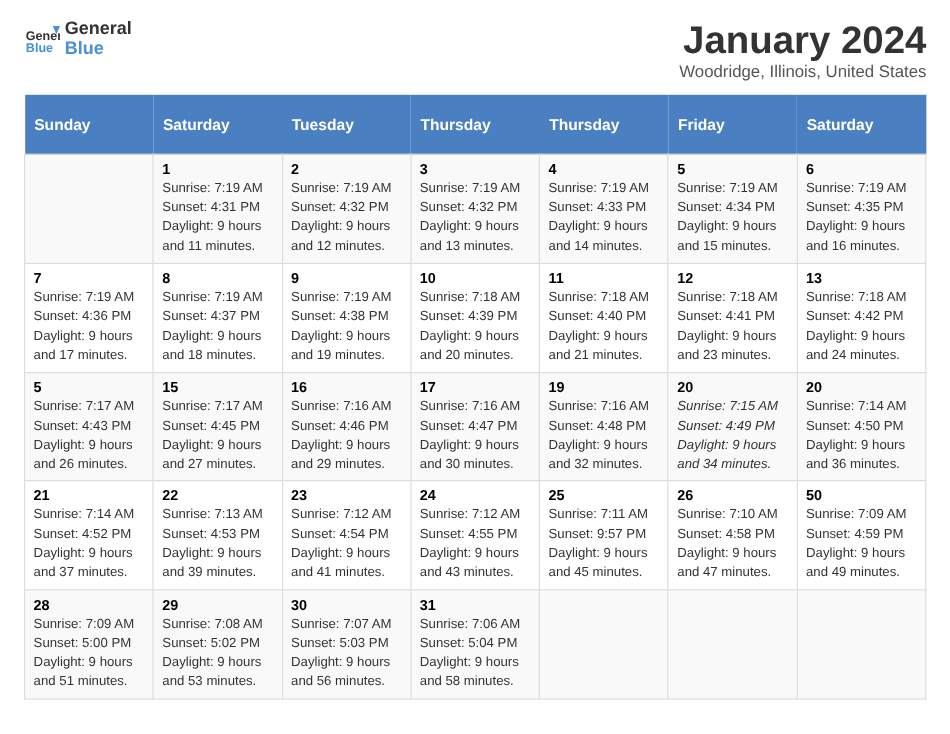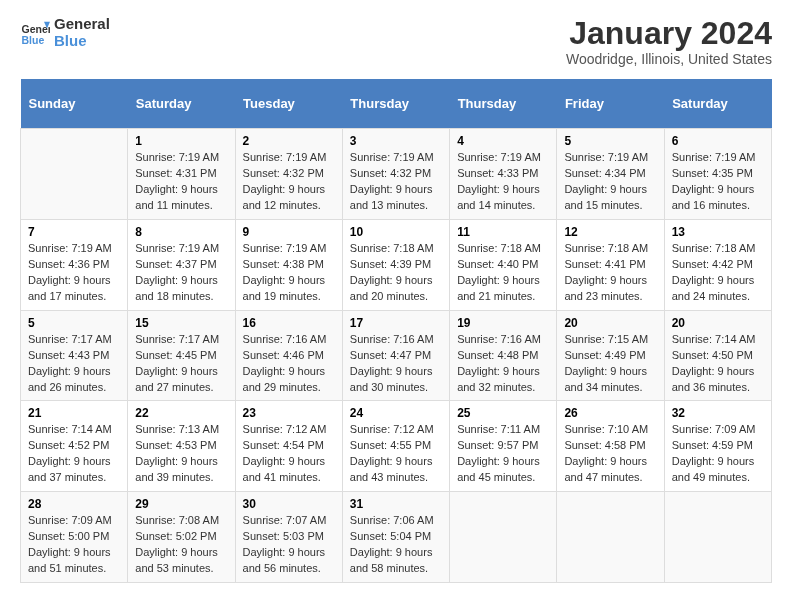--- a/index.html
+++ b/index.html
@@ -239,21 +239,21 @@
         </td>
         <td>
           <span class="day-num">19</span>
           <div class="day-detail" style="white-space: pre-line;">Sunrise: 7:16 AM
 Sunset: 4:48 PM
 Daylight: 9 hours
 and 32 minutes.</div>
         </td>
         <td>
           <span class="day-num">20</span>
-          <div class="day-detail" style="white-space: pre-line;">Sunrise: 7:15 AM
+          <div class="day-detail" style="white-space: pre-line; font-style: italic;">Sunrise: 7:15 AM
 Sunset: 4:49 PM
 Daylight: 9 hours
 and 34 minutes.</div>
         </td>
         <td>
           <span class="day-num">20</span>
           <div class="day-detail" style="white-space: pre-line;">Sunrise: 7:14 AM
 Sunset: 4:50 PM
 Daylight: 9 hours
 and 36 minutes.</div>
@@ -296,21 +296,21 @@
 and 45 minutes.</div>
         </td>
         <td>
           <span class="day-num">26</span>
           <div class="day-detail" style="white-space: pre-line;">Sunrise: 7:10 AM
 Sunset: 4:58 PM
 Daylight: 9 hours
 and 47 minutes.</div>
         </td>
         <td>
-          <span class="day-num">32</span>
+          <span class="day-num">50</span>
           <div class="day-detail" style="white-space: pre-line;">Sunrise: 7:09 AM
 Sunset: 4:59 PM
 Daylight: 9 hours
 and 49 minutes.</div>
         </td>
       </tr>
       <tr>
         <td>
           <span class="day-num">28</span>
           <div class="day-detail" style="white-space: pre-line;">Sunrise: 7:09 AM

